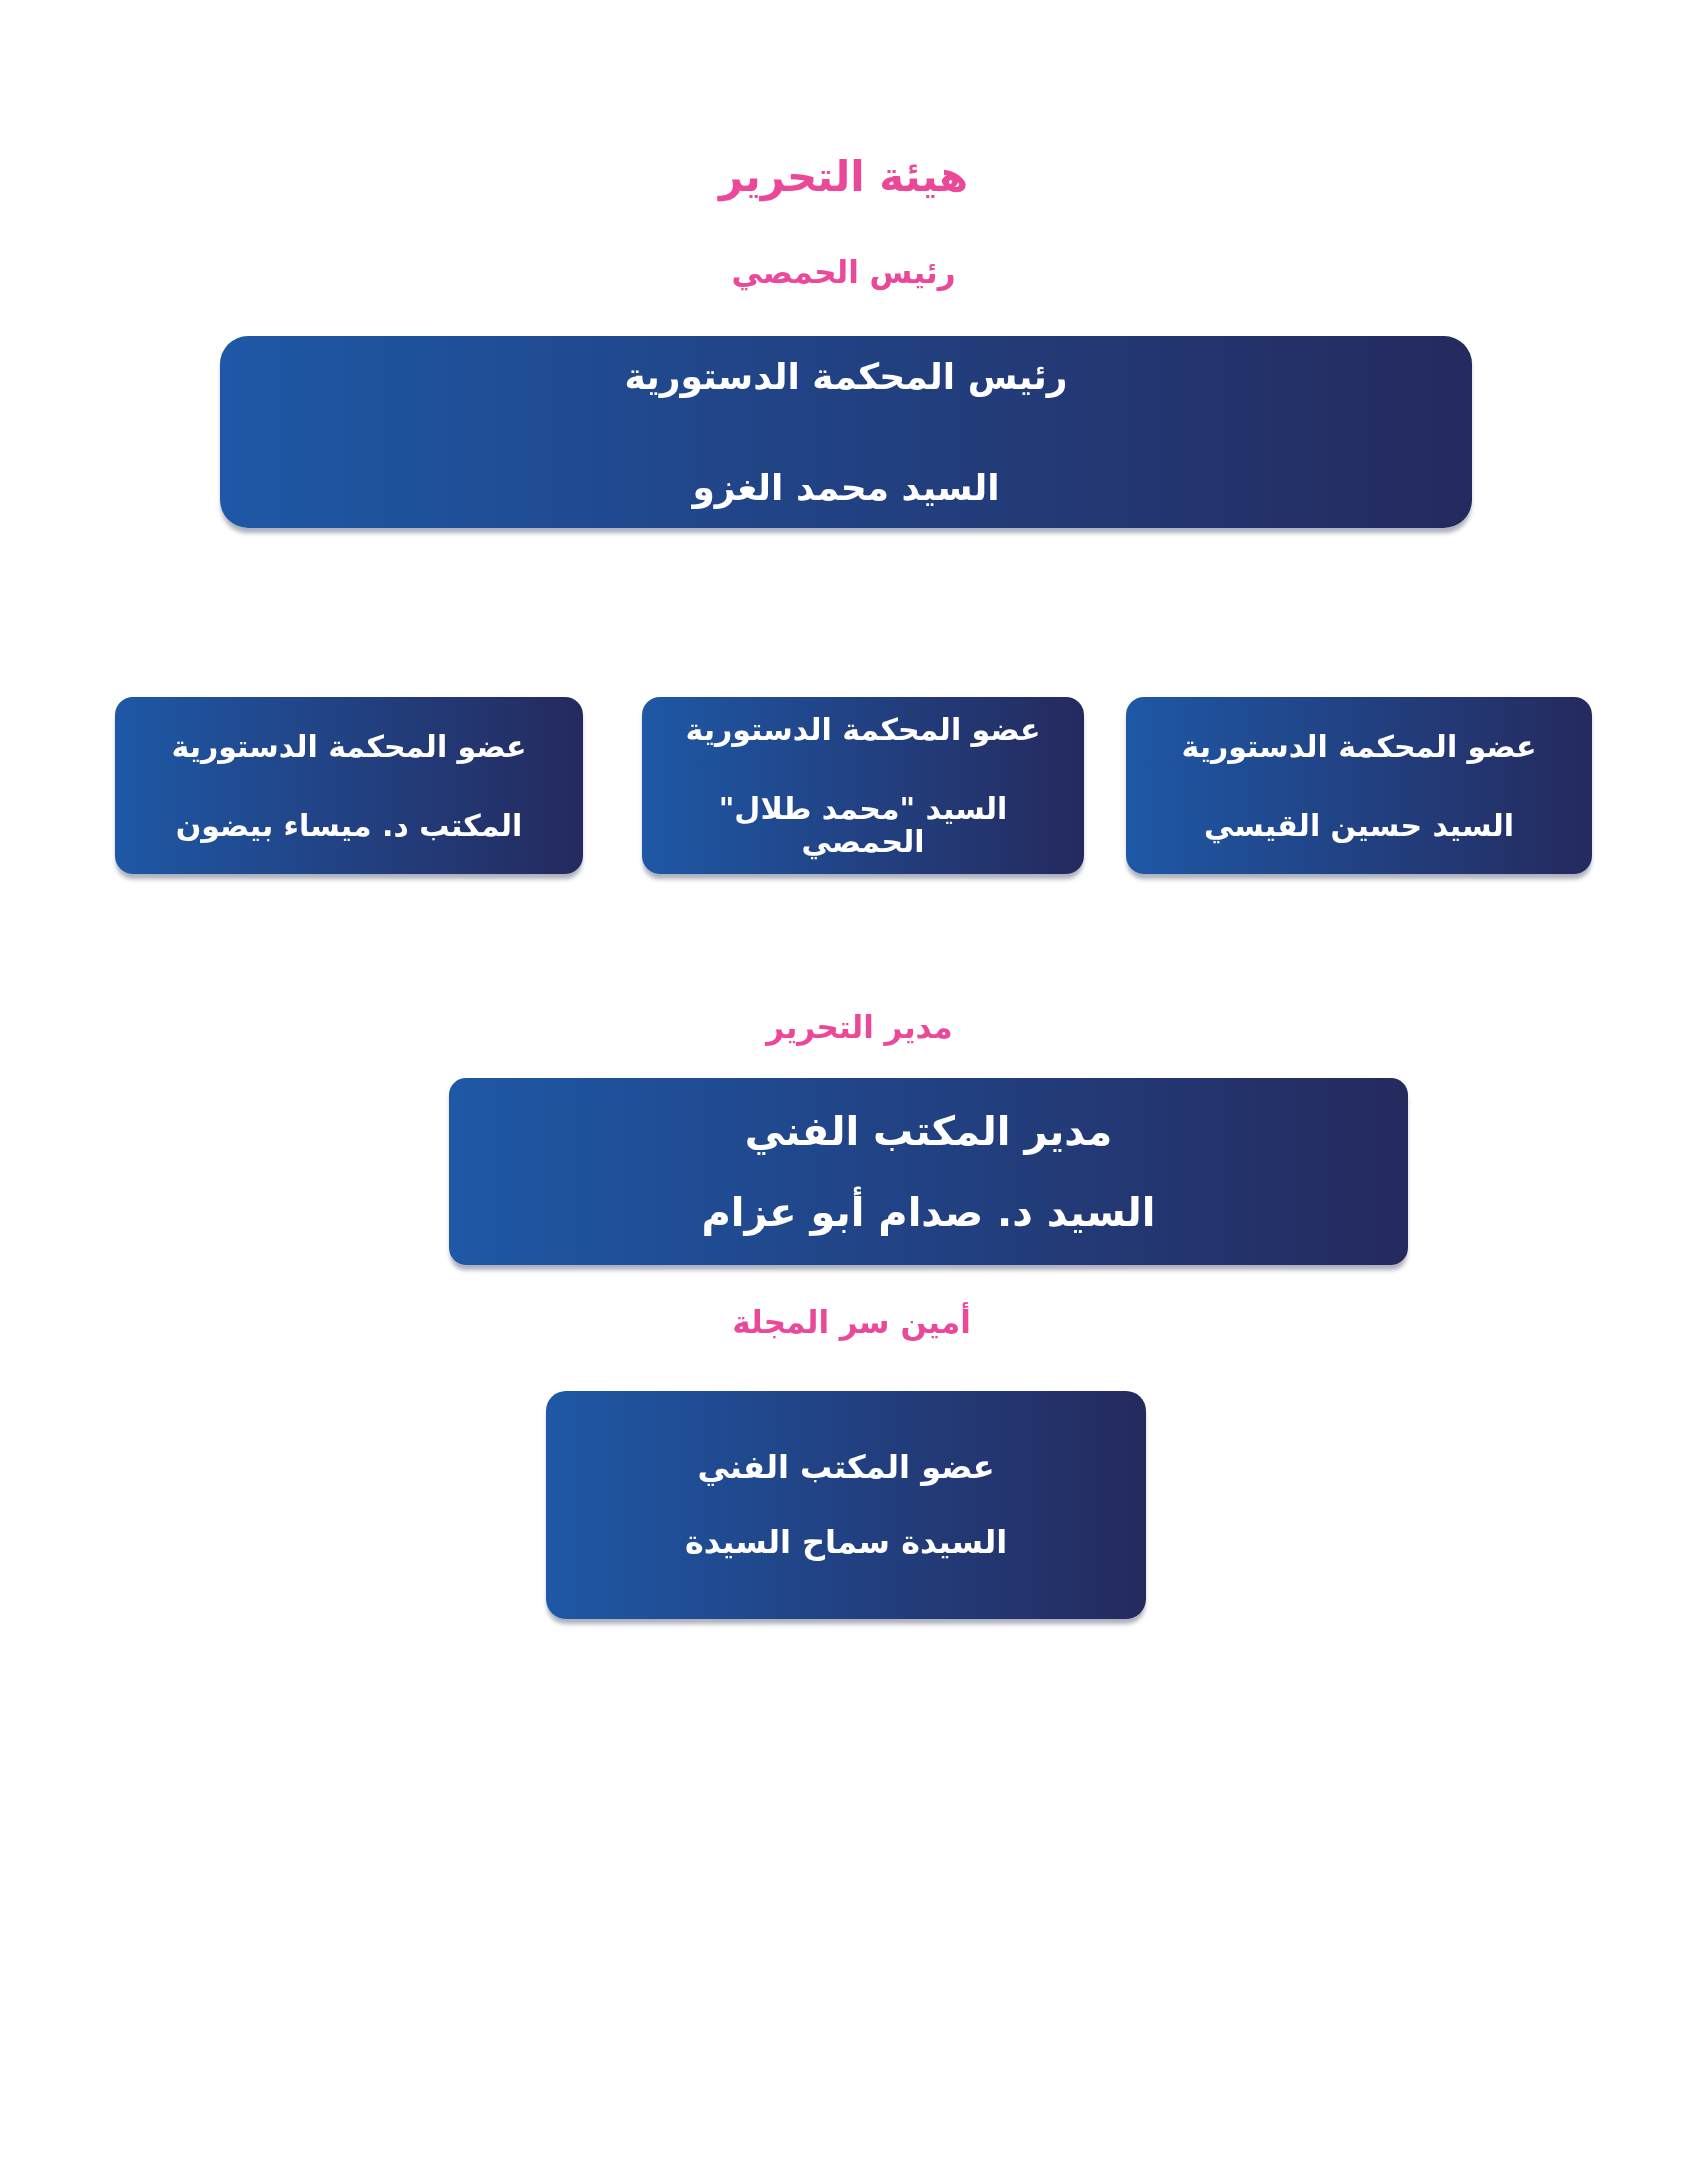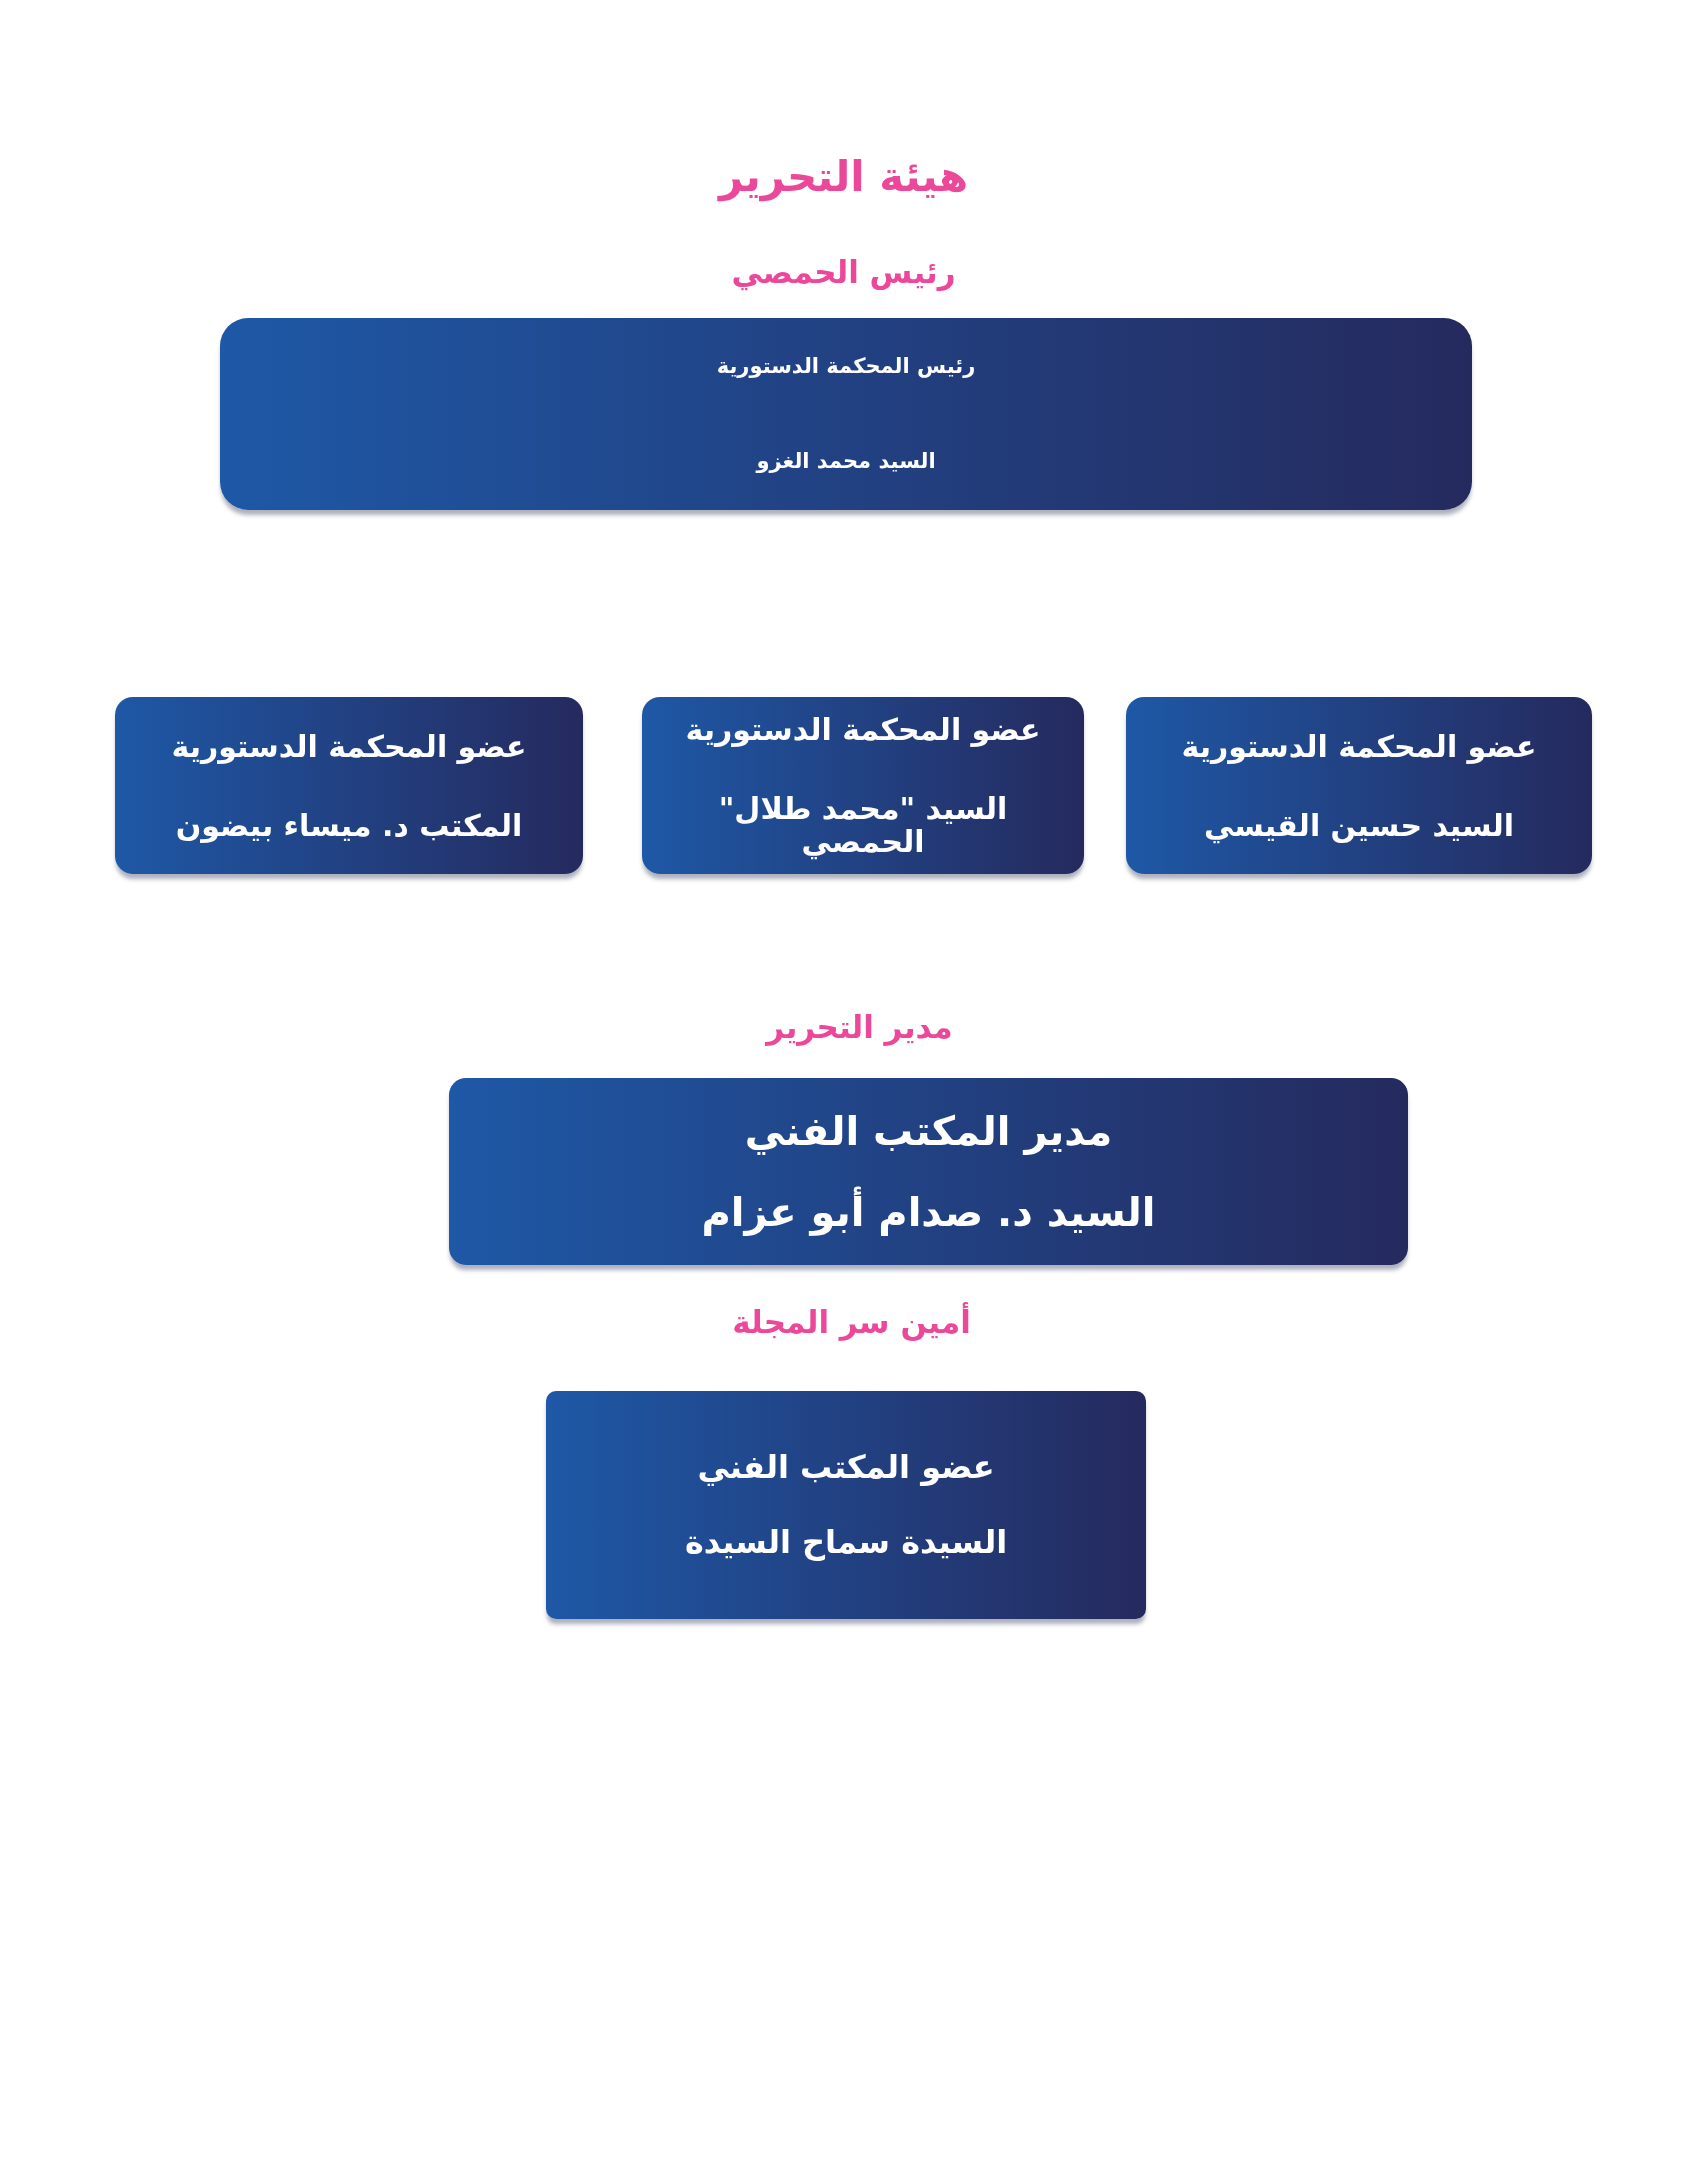--- a/index.html
+++ b/index.html
@@ -39,24 +39,24 @@
     text-align: center;
     color: #ffffff;
     font-weight: bold;
     background: linear-gradient(to right, var(--g1, #1e58a6), var(--g2, #252a5e));
     box-shadow: 0 6px 4px -1.3px rgba(105, 112, 135, 0.55);
     line-height: 1.1;
   }
   .orgbox .line { padding: 0 20px; }
 
   #box-chief {
-    left: 220px;  top: 318px;
+    left: 220px;  top: 336px;
     width: 1252px; height: 192px;
     border-radius: 28px;
-    font-size: 21px;
+    font-size: 36px;
     gap: 71px;
   }
   .member-box {
     top: 697px;
     height: 177px;
     border-radius: 18px;
     font-size: 30px;
     gap: 46px;
   }
   #box-member-right  { right: 95px;  width: 466px; }
@@ -66,21 +66,21 @@
   #box-managing {
     left: 449px; top: 1078px;
     width: 959px; height: 187px;
     border-radius: 17px;
     font-size: 40px;
     gap: 37px;
   }
   #box-secretary {
     left: 546px; top: 1391px;
     width: 600px; height: 228px;
-    border-radius: 10px;
+    border-radius: 20px;
     font-size: 32px;
     gap: 40px;
   }
 </style>
 </head>
 <body>
 
 <div id="page">
 
   <div id="page-title" class="heading">هيئة التحرير</div>

